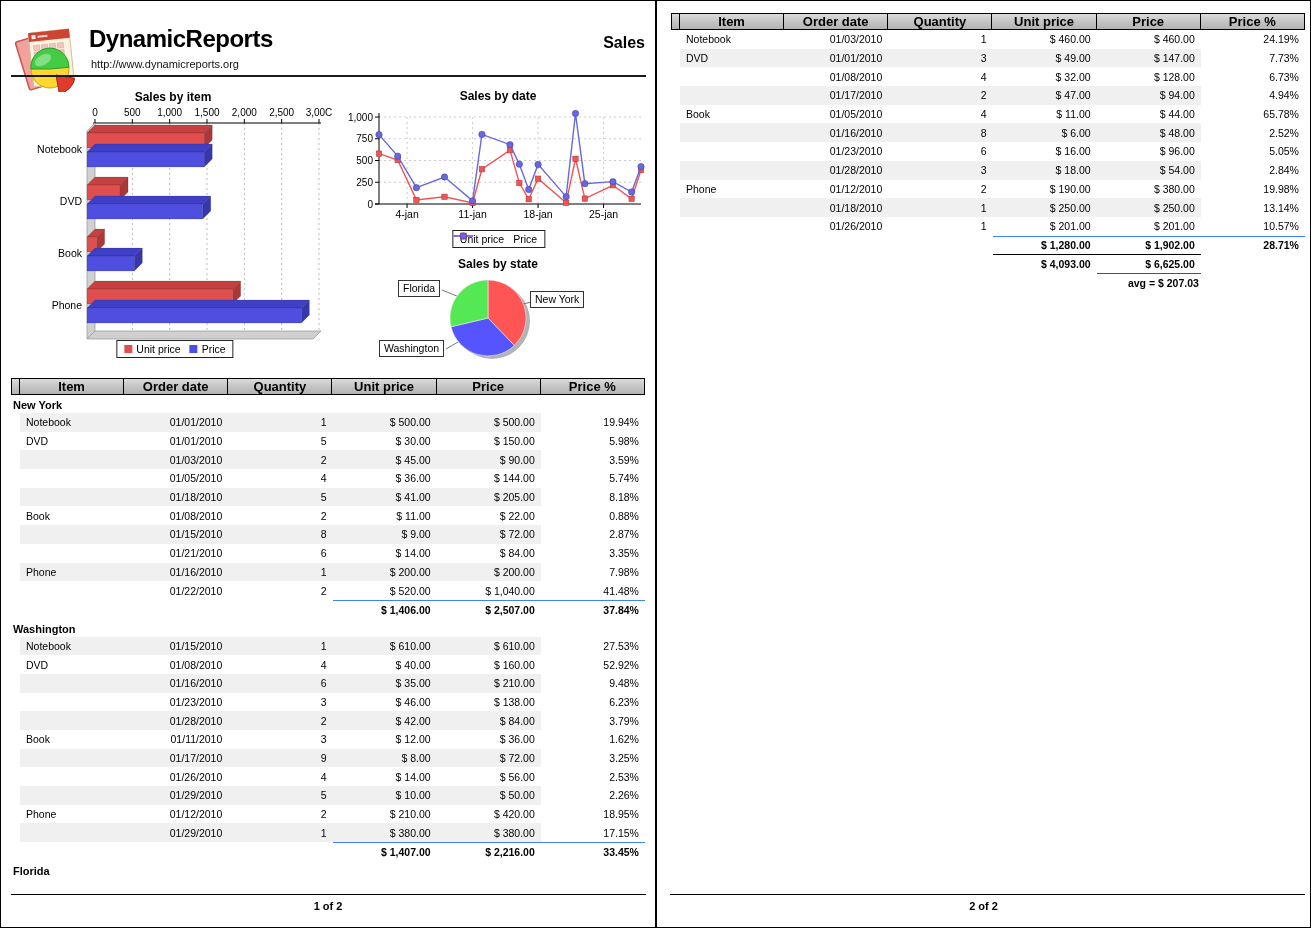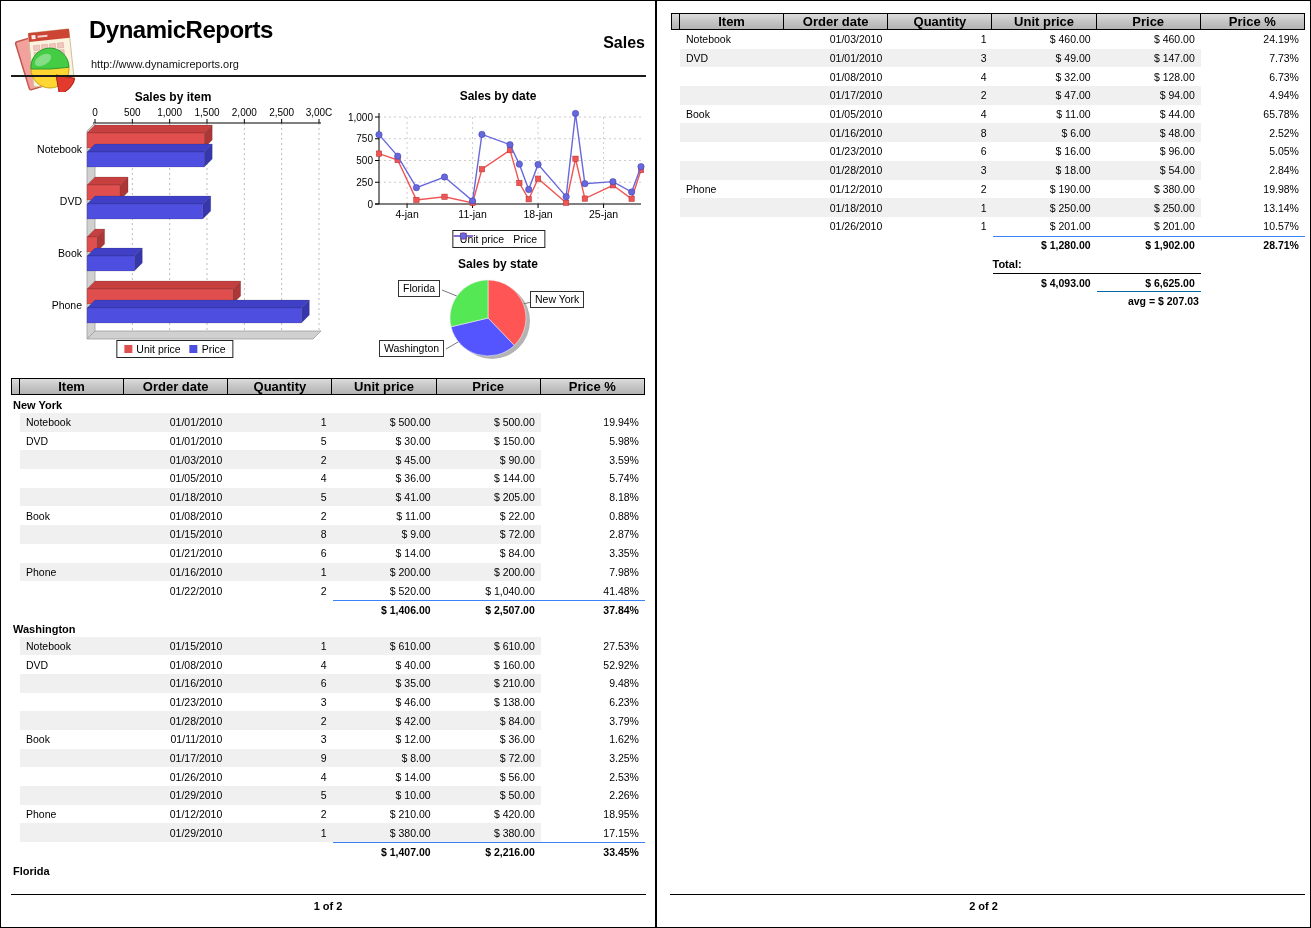--- a/index.html
+++ b/index.html
@@ -3,21 +3,21 @@
 <meta charset="utf-8">
 <style>
   * { margin:0; padding:0; box-sizing:border-box; }
   html,body { width:1311px; height:928px; background:#fff; font-family:"Liberation Sans",sans-serif; color:#000; }
   .canvas { position:relative; width:1311px; height:928px; }
   .page { position:absolute; top:0; height:928px; border:1px solid #000; background:#fff; }
   #page1 { left:0; width:656px; }
   #page2 { left:656px; width:655px; }
 
   
-  .brand-title { position:absolute; left:88px; top:15px; font-size:24px; font-weight:bold; letter-spacing:-0.5px;text-align:right; }
+  .brand-title { position:absolute; left:88px; top:24px; font-size:24px; font-weight:bold; letter-spacing:-0.5px;text-align:right; }
   .brand-url { position:absolute; left:90px; top:57px; font-size:11px; color:#111; }
   .page-title { position:absolute; right:10px; top:33px; font-size:16px; font-weight:bold; }
   .head-rule { position:absolute; left:10px; top:74px; width:635px; height:0; border-top:2px solid #1a1a1a; }
 
   
   .chart { position:absolute; }
   #bar-chart { left:8px; top:86px; width:332px; height:288px; }
   #line-chart { left:345px; top:86px; width:305px; height:172px; }
   #pie-chart { left:345px; top:256px; width:305px; height:118px; }
   .chart svg { position:absolute; left:0; top:0; }
@@ -589,21 +589,20 @@
           <div class="t-cell c3 num">$ 201.00</div>
           <div class="t-cell c4 num">$ 201.00</div>
           <div class="t-cell c5 num">10.57%</div>
         </div>
         <div class="t-strow">
           <div class="t-sspacer"></div>
           <div class="t-scell">$ 1,280.00</div>
           <div class="t-scell">$ 1,902.00</div>
           <div class="t-scell">28.71%</div>
         </div>
-        <div class="tot-label-row">Total:</div>
         <div class="tot-row">
           <div class="tot-cell">$ 4,093.00</div>
           <div class="tot-cell">$ 6,625.00</div>
         </div>
         <div class="avg-row">avg = $ 207.03</div>
       </div>
     <div class="pfline"></div>
     <div class="pfoot">2 of 2</div>
   </div>
 

